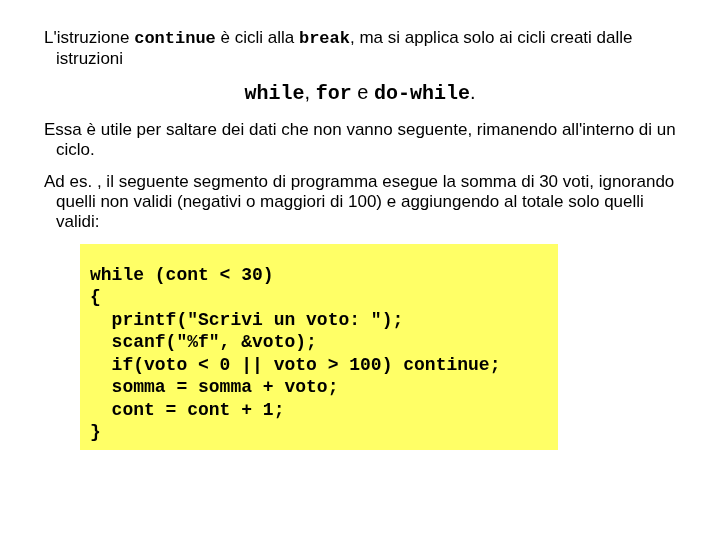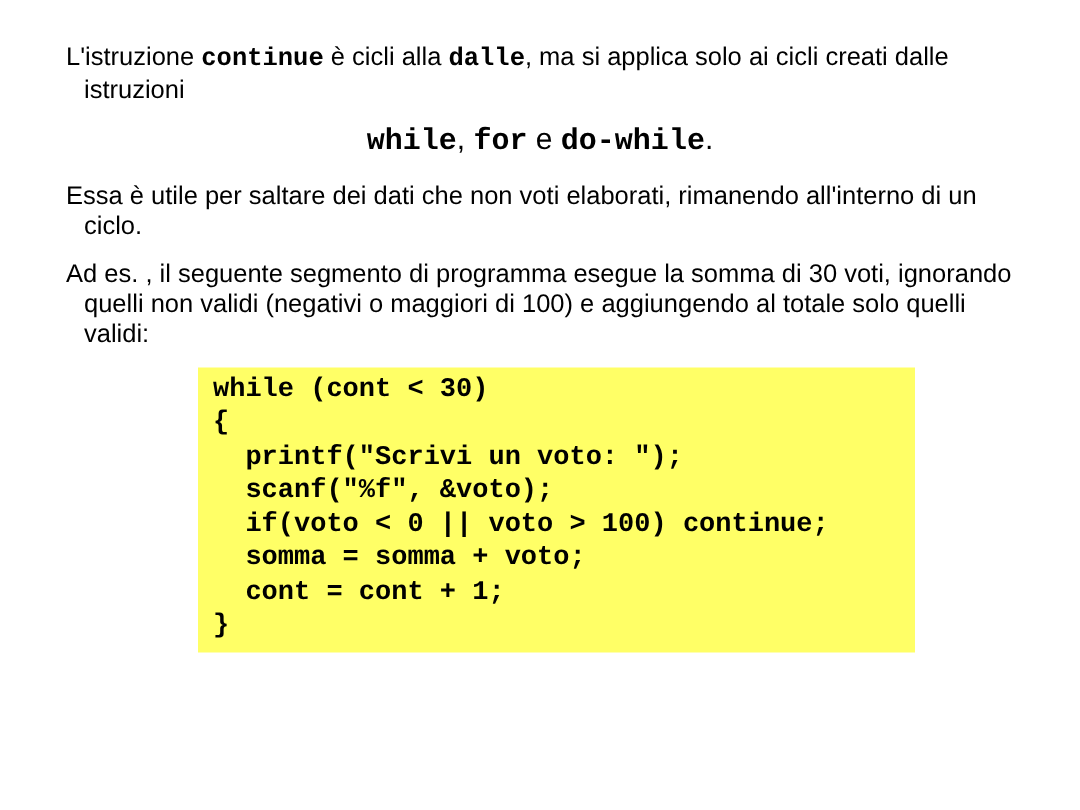--- a/index.html
+++ b/index.html
@@ -34,40 +34,40 @@
     margin: 4px 0 14px 0;
     font-size: 20px;
   }
   .codebox {
     background: #ffff66;
     font-family: "Courier New", Courier, monospace;
     font-weight: bold;
     font-size: 18px;
     white-space: pre;
     line-height: 1.25;
-    padding: 4px 10px 6px 10px;
-    margin: 6px 40px 0 88px;
+    padding: 20px 10px 6px 10px;
+    margin: 6px 40px 0 36px;
     width: 478px;
     box-sizing: border-box;
   }
 </style>
 </head>
 <body>
 
 <div class="content">
 
   <p class="para hanging">
-    <span>L'istruzione </span><span class="mono">continue</span><span> è cicli alla </span><span class="mono">dalle</span><span>, ma si applica solo ai cicli creati dalle istruzioni</span>
+    <span>L'istruzione </span><span class="mono">continue</span><span> è cicli alla </span><span class="mono">break</span><span>, ma si applica solo ai cicli creati dalle istruzioni</span>
   </p>
 
   <div class="centerline">
     <span class="mono">while</span><span>, </span><span class="mono">for</span><span> e </span><span class="mono">do-while</span><span>.</span>
   </div>
 
-  <p class="para hanging">Essa è utile per saltare dei dati che non voti elaborati, rimanendo all'interno di un ciclo.</p>
+  <p class="para hanging">Essa è utile per saltare dei dati che non vanno seguente, rimanendo all'interno di un ciclo.</p>
 
   <p class="para hanging">Ad es. , il seguente segmento di programma esegue la somma di 30 voti, ignorando quelli non validi (negativi o maggiori di 100) e aggiungendo al totale solo quelli validi:</p>
 
   <div class="codebox">while (cont &lt; 30)
 {
   printf("Scrivi un voto: ");
   scanf("%f", &amp;voto);
   if(voto &lt; 0 || voto &gt; 100) continue;
   somma = somma + voto;
   cont = cont + 1;

